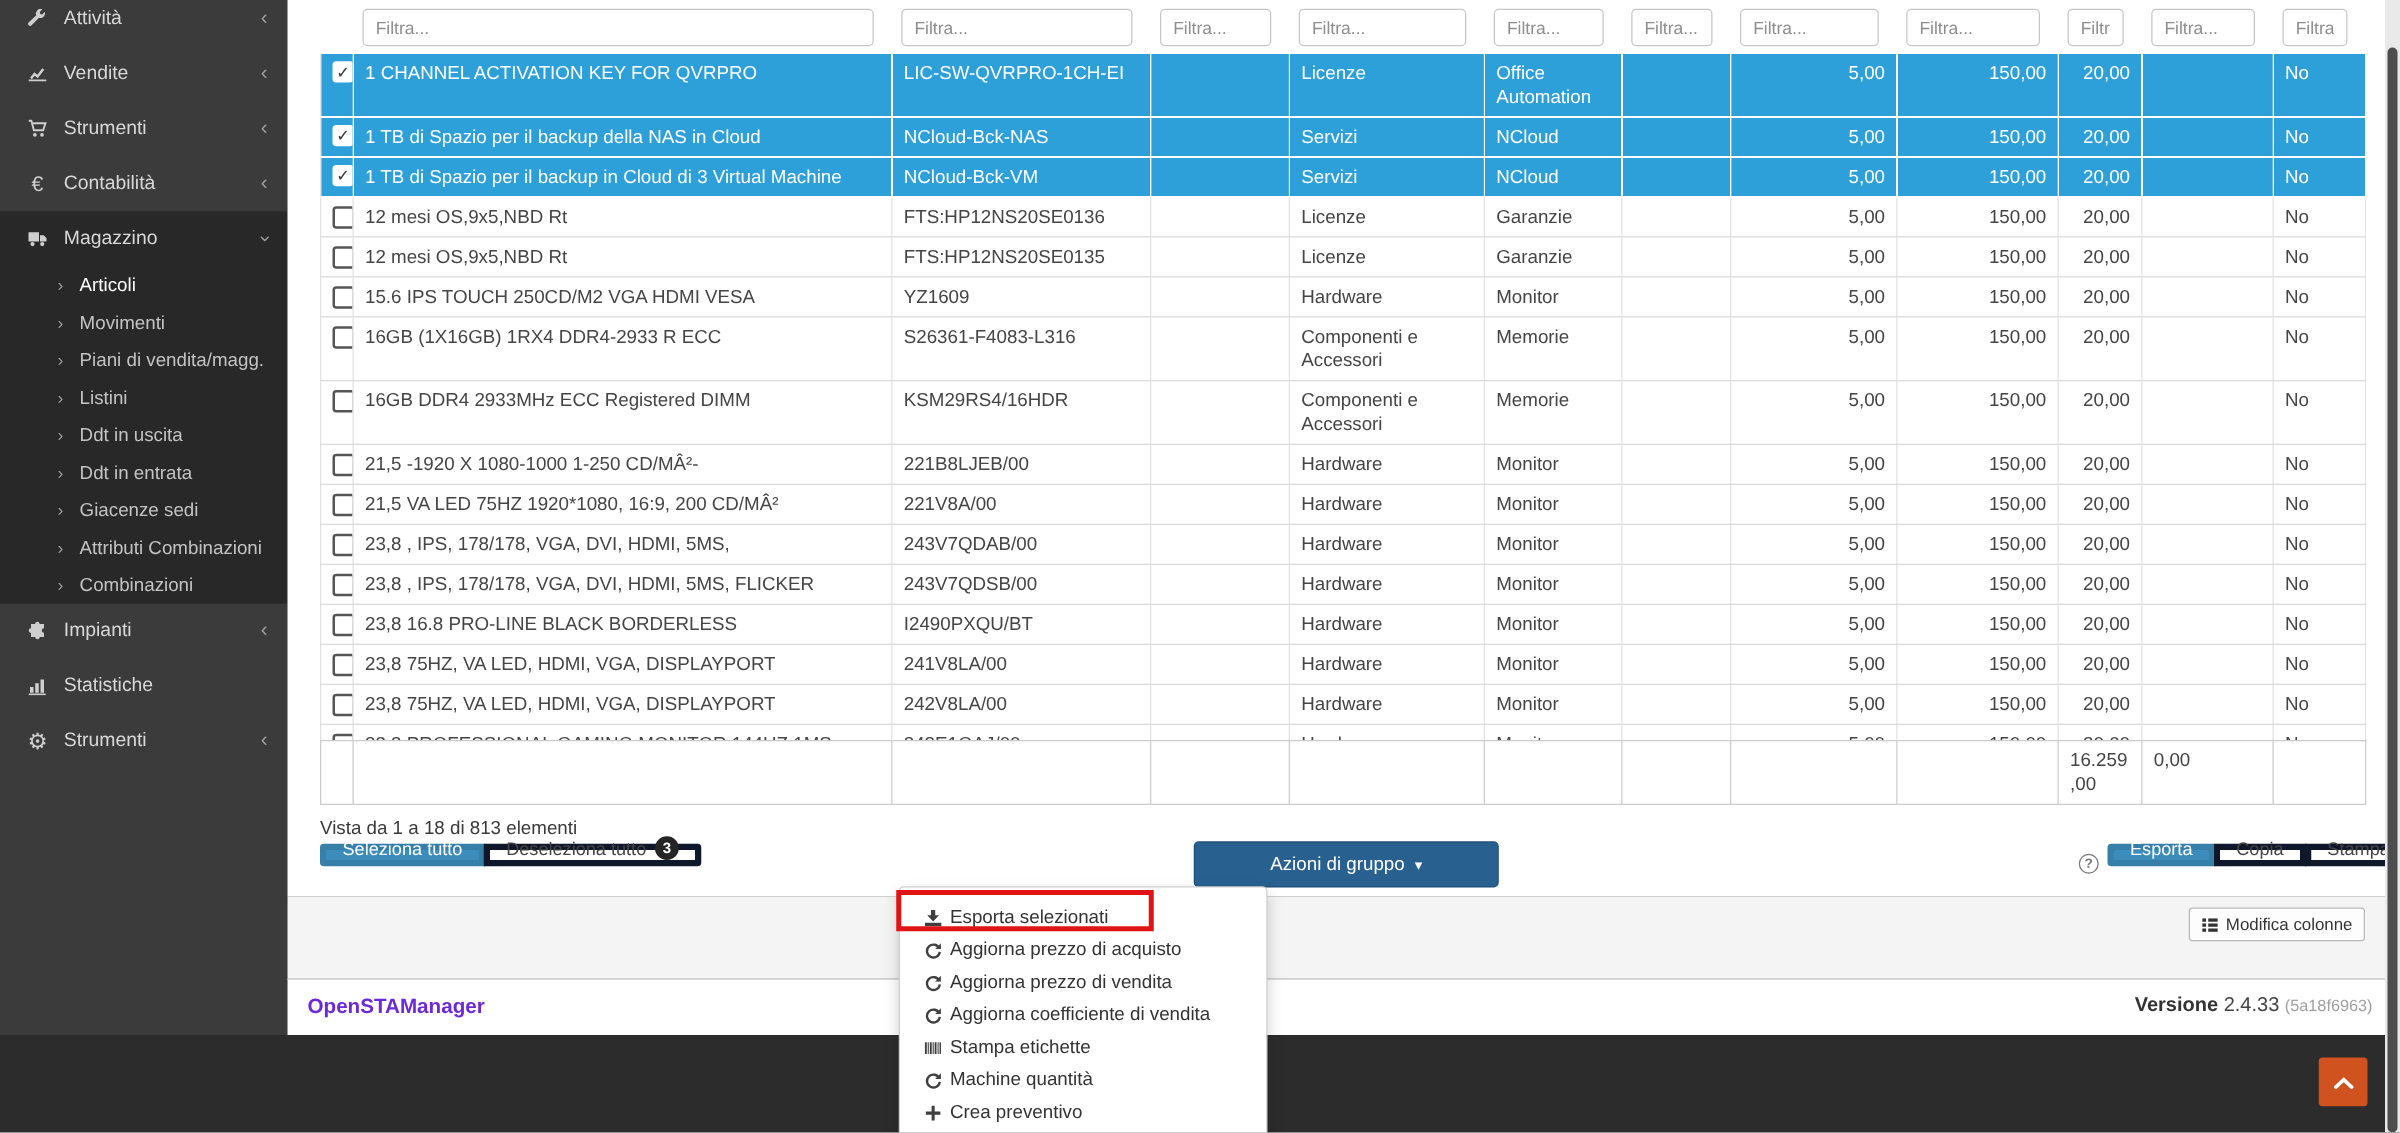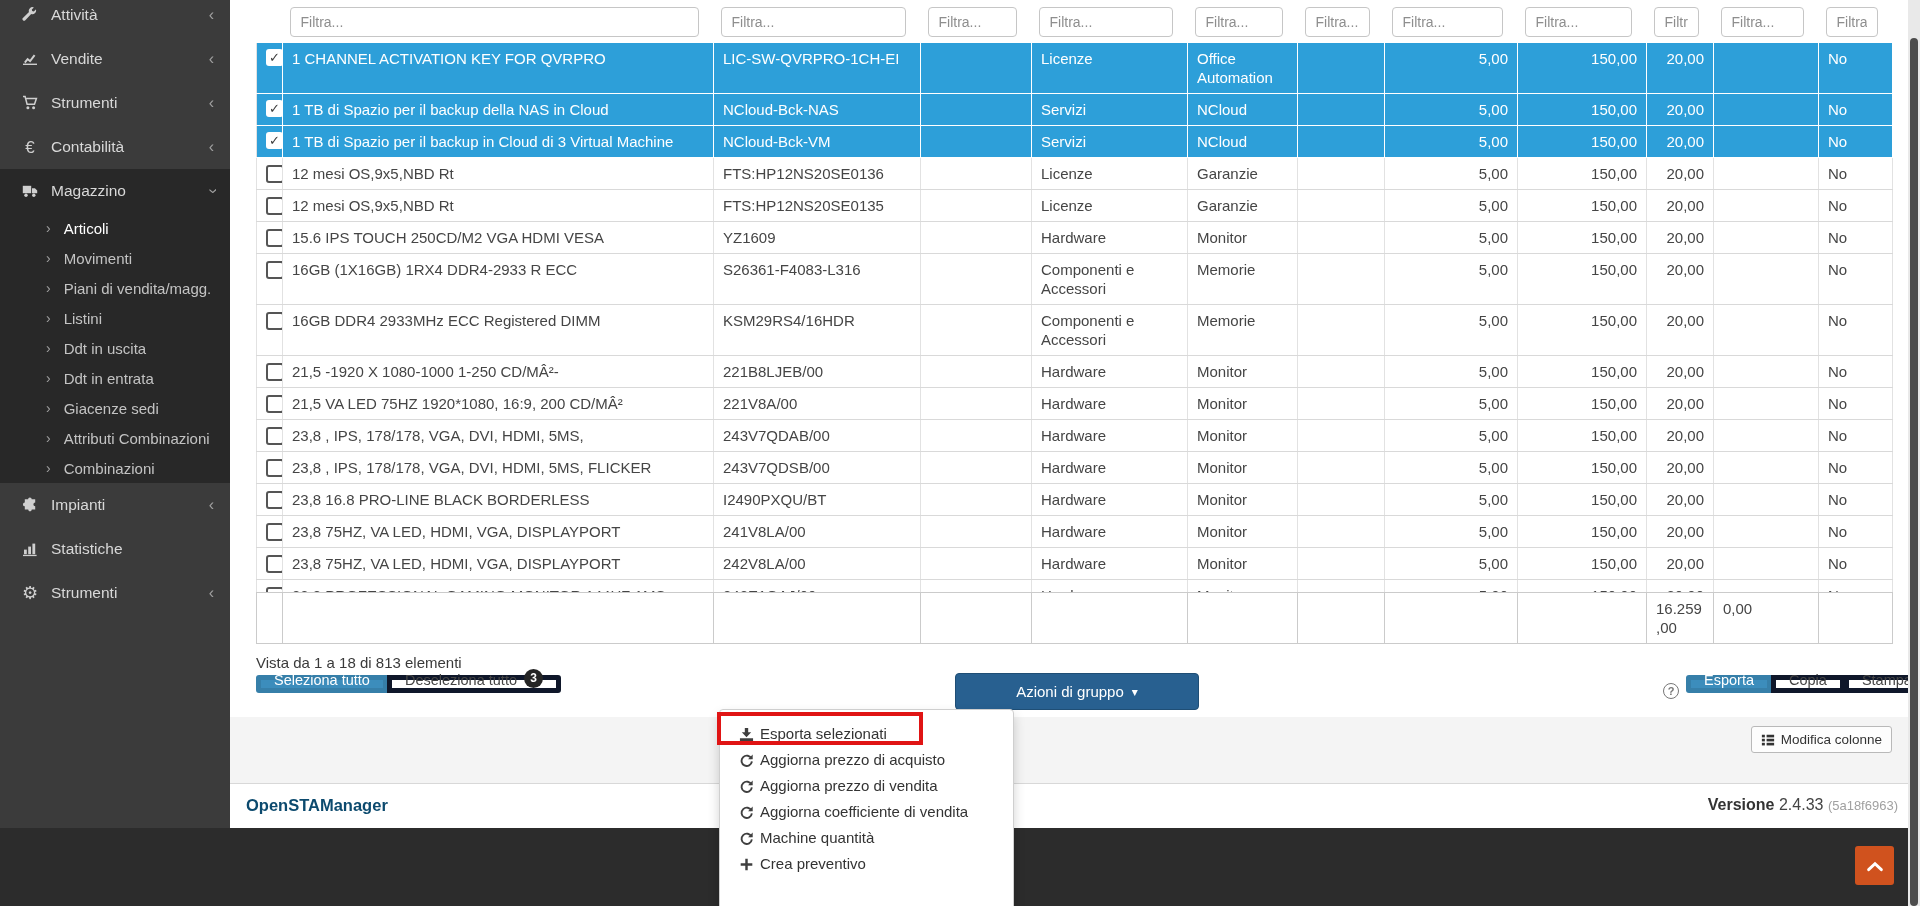--- a/index.html
+++ b/index.html
@@ -61,21 +61,21 @@
   .modcol{position:absolute;right:16px;top:9px;height:25px;font-size:13.5px;display:inline-flex;align-items:center;
           padding:0 9px;background:#fdfdfd;border:1px solid #b9b9b9;border-radius:3px;color:#333;cursor:pointer}
   .modcol svg{margin-right:6px}
   
   .gmenu{position:absolute;left:719px;top:709px;width:295px;height:215px;background:#fff;border:1px solid #cfcfcf;
          border-radius:4px;box-shadow:0 6px 12px rgba(0,0,0,.18);padding-top:6px;z-index:6;box-sizing:border-box}
   .gitem{height:26px;display:flex;align-items:flex-end;padding-left:19px;font-size:15px;color:#333;cursor:pointer;white-space:nowrap}
   .gitem .gic{width:21px;display:inline-flex;align-items:center;color:#3f3f3f;flex:none}
   .redbox{position:absolute;left:-3px;top:2px;width:206px;height:33px;border:4px solid #e01414;box-sizing:border-box;pointer-events:none}
   
-  .brand{position:absolute;left:16px;top:12px;font-size:16.5px;font-weight:bold;color:#0c4a6e;cursor:pointer}
+  .brand{position:absolute;left:16px;top:12px;font-size:16.5px;font-weight:bold;color:#6d28d9;cursor:pointer}
   .vers{position:absolute;right:10px;top:12px;font-size:16px;color:#444}
   .vers b{color:#333}
   .vers .build{font-size:13px;color:#a0a0a0}
   
   .sbar{position:absolute;left:1908px;top:0;width:12px;height:906px;background:#e9e9e9;z-index:9}
   .sthumb{position:absolute;left:2px;top:38px;width:8px;height:868px;background:#4d4d4d;border-radius:4px}
   .scrolltop{position:absolute;left:1855px;top:846px;width:39px;height:39px;background:#d0521e;border-radius:3px;
              display:flex;align-items:center;justify-content:center;cursor:pointer;z-index:8}
 </style>
 </head>
@@ -639,20 +639,34 @@
         <svg width="15" height="15" viewBox="0 0 16 16" fill="currentColor">
           <path fill="none" stroke="currentColor" stroke-width="2" d="M13.3 6.2A5.5 5.5 0 1 0 13.7 9"></path>
           <path d="M14.6 1.6v5H9.7z"></path>
         </svg>
       </span>
       <span>Aggiorna coefficiente di vendita</span>
     </div>
     <div class="gitem">
       <span class="gic">
         <svg width="15" height="15" viewBox="0 0 16 16" fill="currentColor">
+          <rect x="1" y="3" width="1.6" height="10"></rect>
+          <rect x="3.4" y="3" width=".9" height="10"></rect>
+          <rect x="5.2" y="3" width="1.6" height="10"></rect>
+          <rect x="7.6" y="3" width=".9" height="10"></rect>
+          <rect x="9.3" y="3" width="1.6" height="10"></rect>
+          <rect x="11.8" y="3" width=".9" height="10"></rect>
+          <rect x="13.5" y="3" width="1.2" height="10"></rect>
+        </svg>
+      </span>
+      <span>Stampa etichette</span>
+    </div>
+    <div class="gitem">
+      <span class="gic">
+        <svg width="15" height="15" viewBox="0 0 16 16" fill="currentColor">
           <path fill="none" stroke="currentColor" stroke-width="2" d="M13.3 6.2A5.5 5.5 0 1 0 13.7 9"></path>
           <path d="M14.6 1.6v5H9.7z"></path>
         </svg>
       </span>
       <span>Machine quantità</span>
     </div>
     <div class="gitem">
       <span class="gic">
         <svg width="15" height="15" viewBox="0 0 16 16" fill="currentColor">
           <path d="M6.7 1.8h2.6v4.9h4.9v2.6H9.3v4.9H6.7V9.3H1.8V6.7h4.9z"></path>

